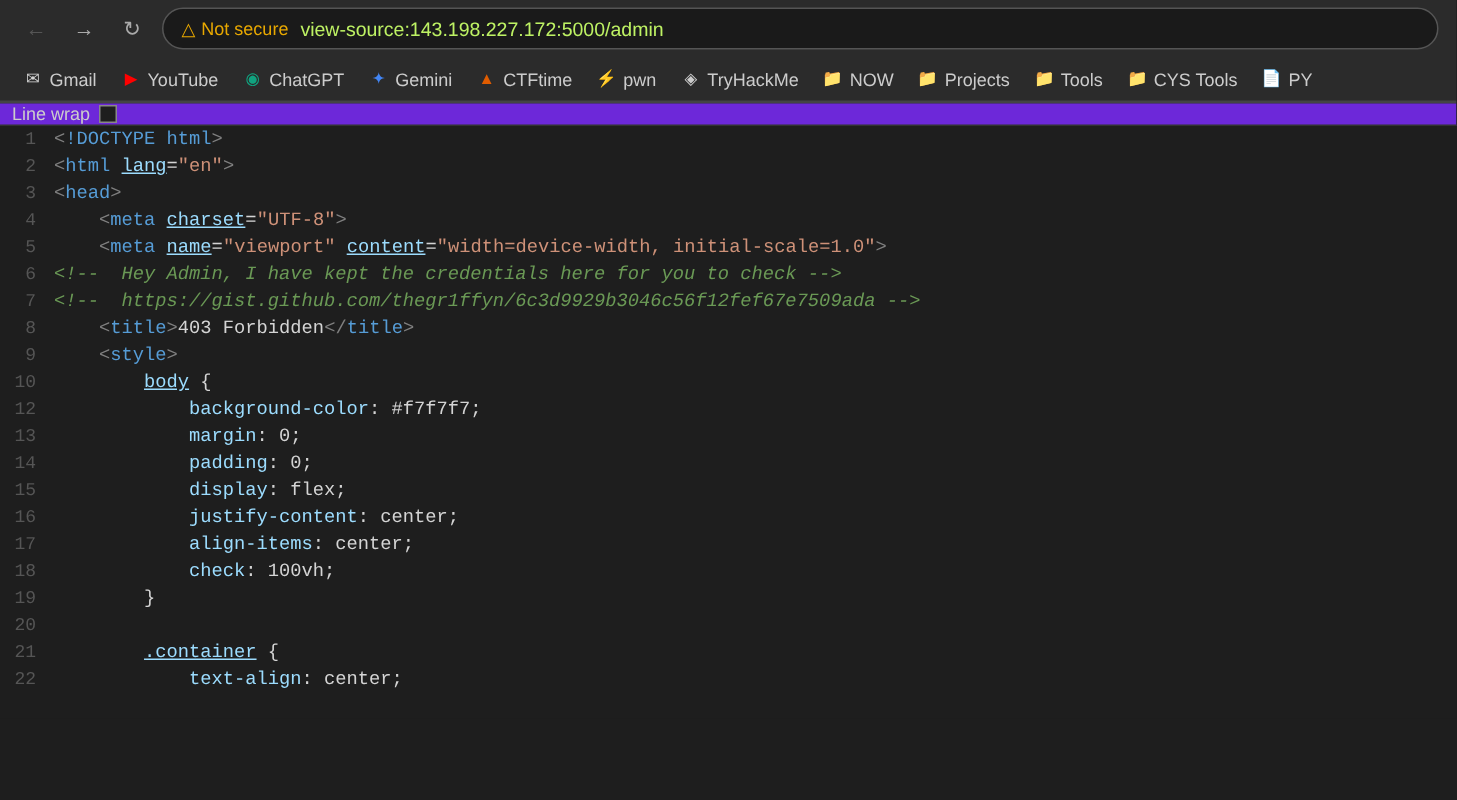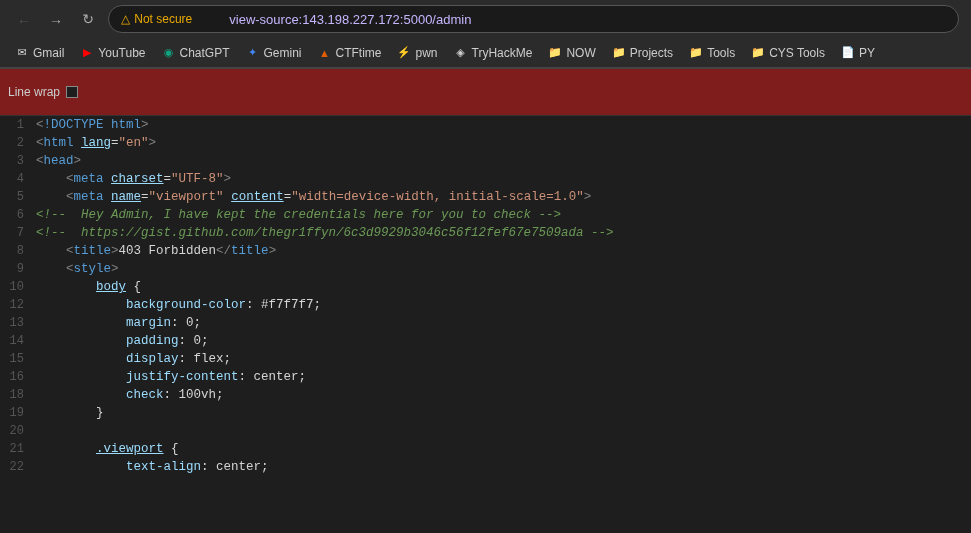--- a/index.html
+++ b/index.html
@@ -60,24 +60,23 @@
       color: #e8a800;
       font-size: 12px;
       white-space: nowrap;
     }
 
     .security-icon {
       font-size: 12px;
     }
 
     .url-text {
-      color: #c4b5fd;
+      color: #bef264;
       font-size: 13px;
       flex: 1;
-      margin-left: 29px;
     }
 
     
     .bookmarks-bar {
       display: flex;
       align-items: center;
       background: #2b2b2b;
       padding: 3px 8px;
       gap: 2px;
       height: 30px;
@@ -98,22 +97,22 @@
     }
 
     .bm-icon {
       font-size: 11px;
       width: 14px;
       text-align: center;
     }
 
     
     .line-wrap-bar {
-      background: #7f1d1d;
-      padding: 16px 8px;
+      background: #6d28d9;
+      padding: 0 8px;
       display: flex;
       align-items: center;
       gap: 6px;
       border-bottom: 1px solid #333;
       font-size: 12px;
       color: #ccc;
     }
 
     .checkbox-wrap {
       width: 12px;
@@ -296,33 +295,37 @@
       </div>
       <div class="code-line">
         <span class="line-num">15</span>
         <span class="code-content">            <span class="c-prop">display</span>: <span class="c-propval">flex</span>;</span>
       </div>
       <div class="code-line">
         <span class="line-num">16</span>
         <span class="code-content">            <span class="c-prop">justify-content</span>: <span class="c-propval">center</span>;</span>
       </div>
       <div class="code-line">
+        <span class="line-num">17</span>
+        <span class="code-content">            <span class="c-prop">align-items</span>: <span class="c-propval">center</span>;</span>
+      </div>
+      <div class="code-line">
         <span class="line-num">18</span>
         <span class="code-content">            <span class="c-prop">check</span>: <span class="c-propval">100vh</span>;</span>
       </div>
       <div class="code-line">
         <span class="line-num">19</span>
         <span class="code-content">        }</span>
       </div>
       <div class="code-line">
         <span class="line-num">20</span>
         <span class="code-content"></span>
       </div>
       <div class="code-line">
         <span class="line-num">21</span>
-        <span class="code-content">        <span class="c-attr">.viewport</span> {</span>
+        <span class="code-content">        <span class="c-attr">.container</span> {</span>
       </div>
       <div class="code-line">
         <span class="line-num">22</span>
         <span class="code-content">            <span class="c-prop">text-align</span>: <span class="c-propval">center</span>;</span>
       </div>
     </div>
 </div>
 
 </body></html>

